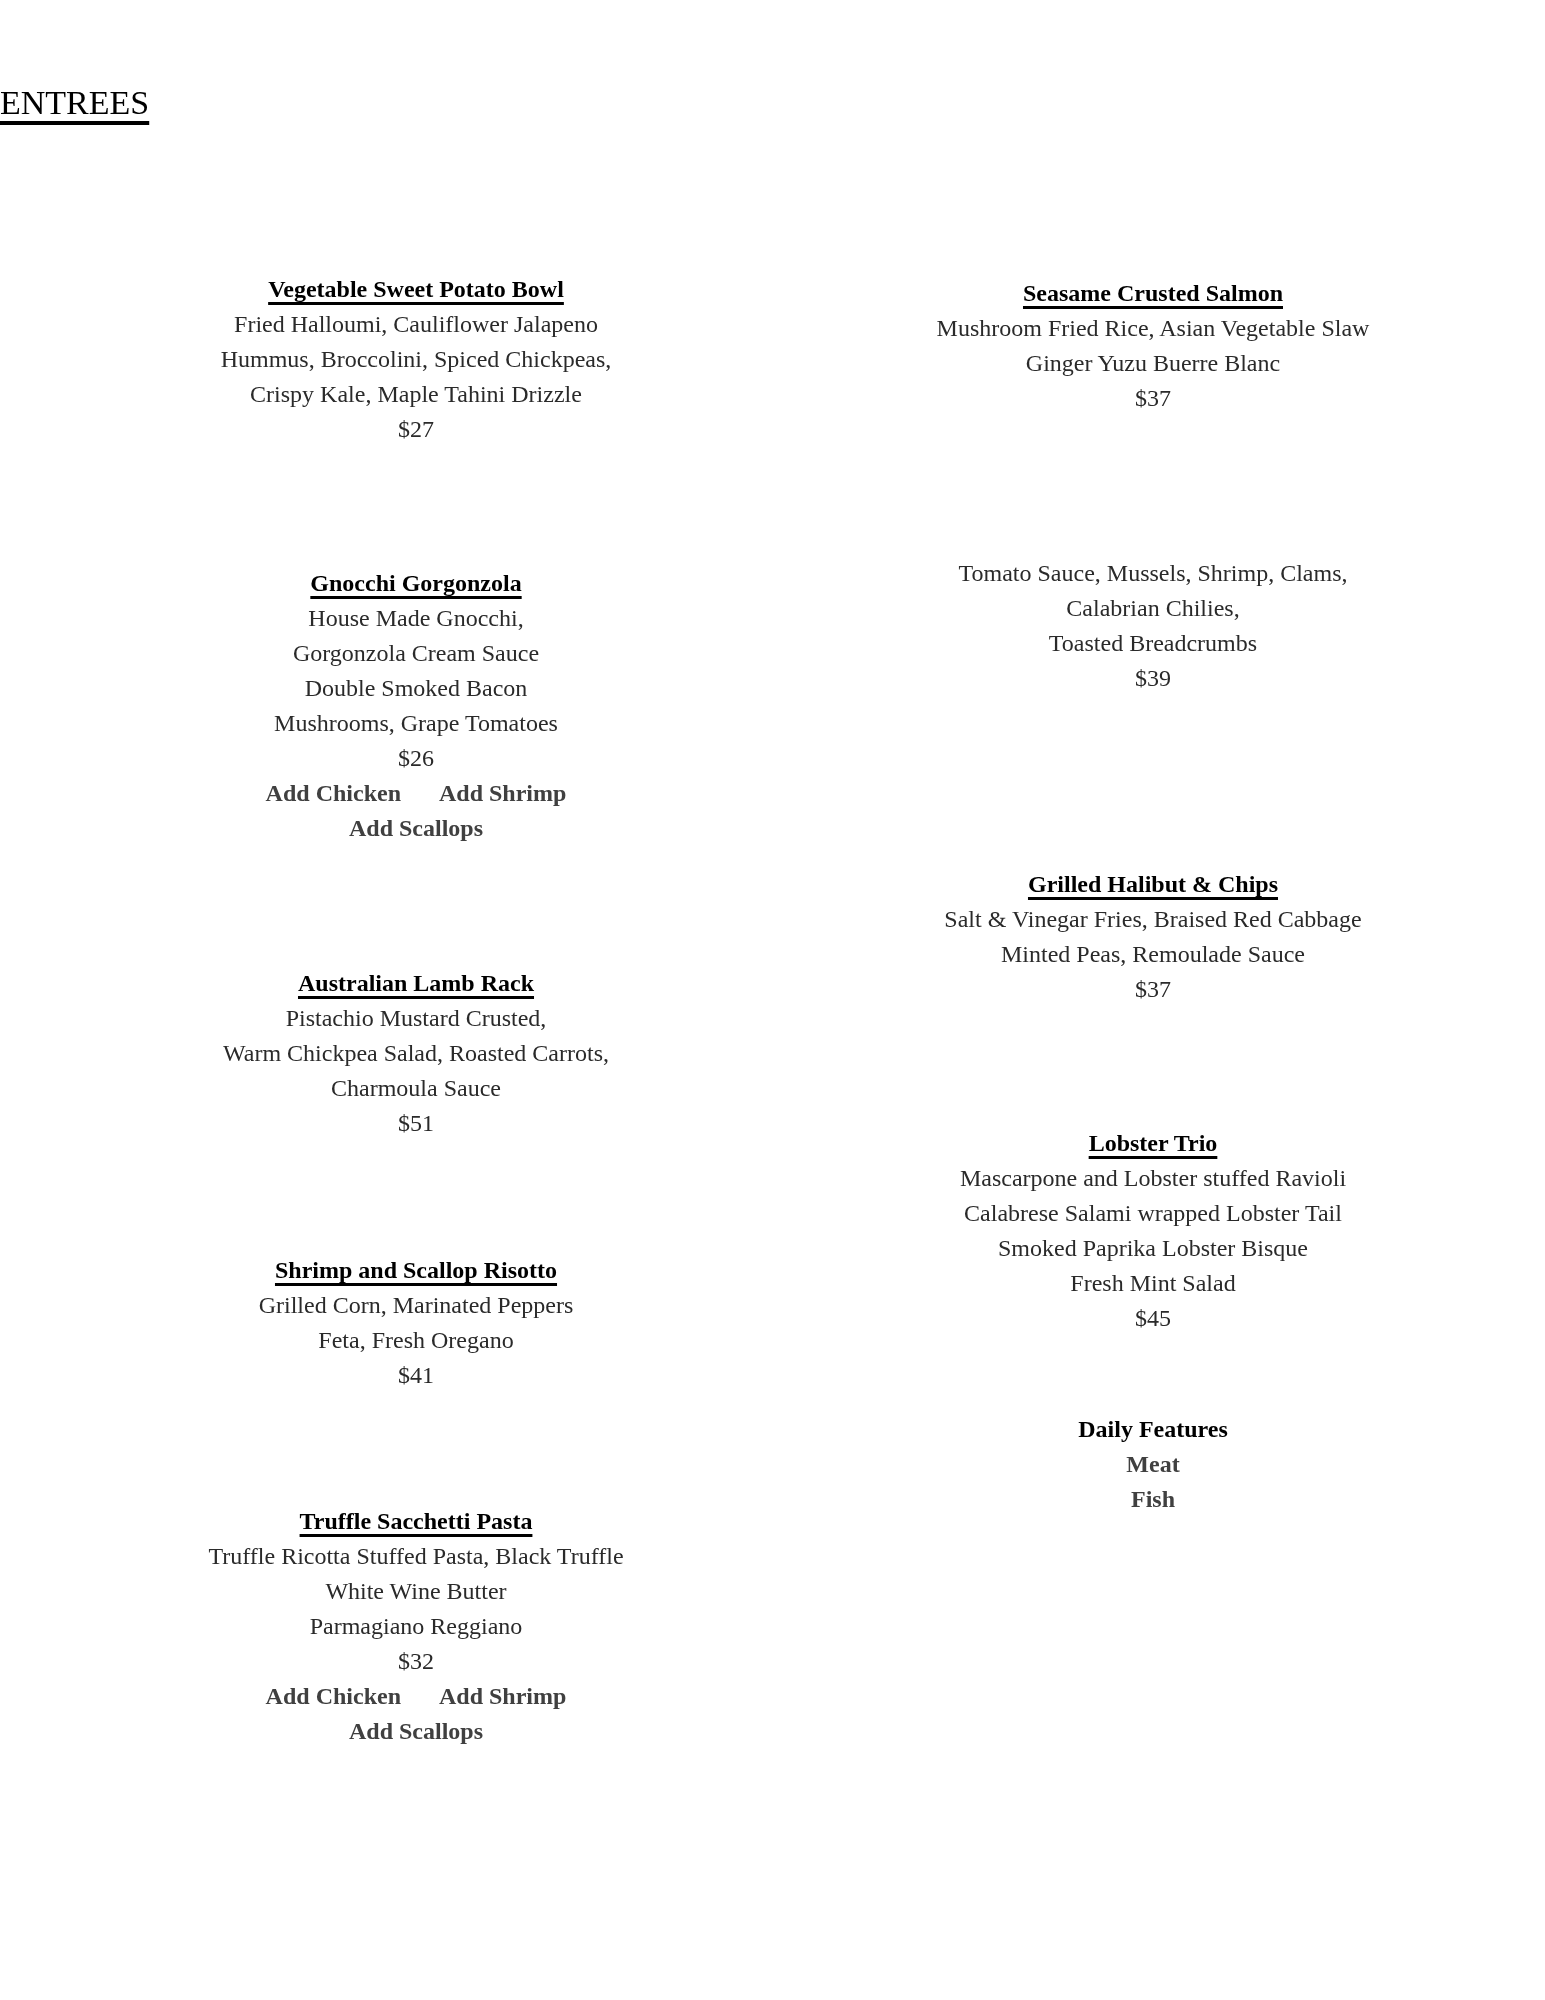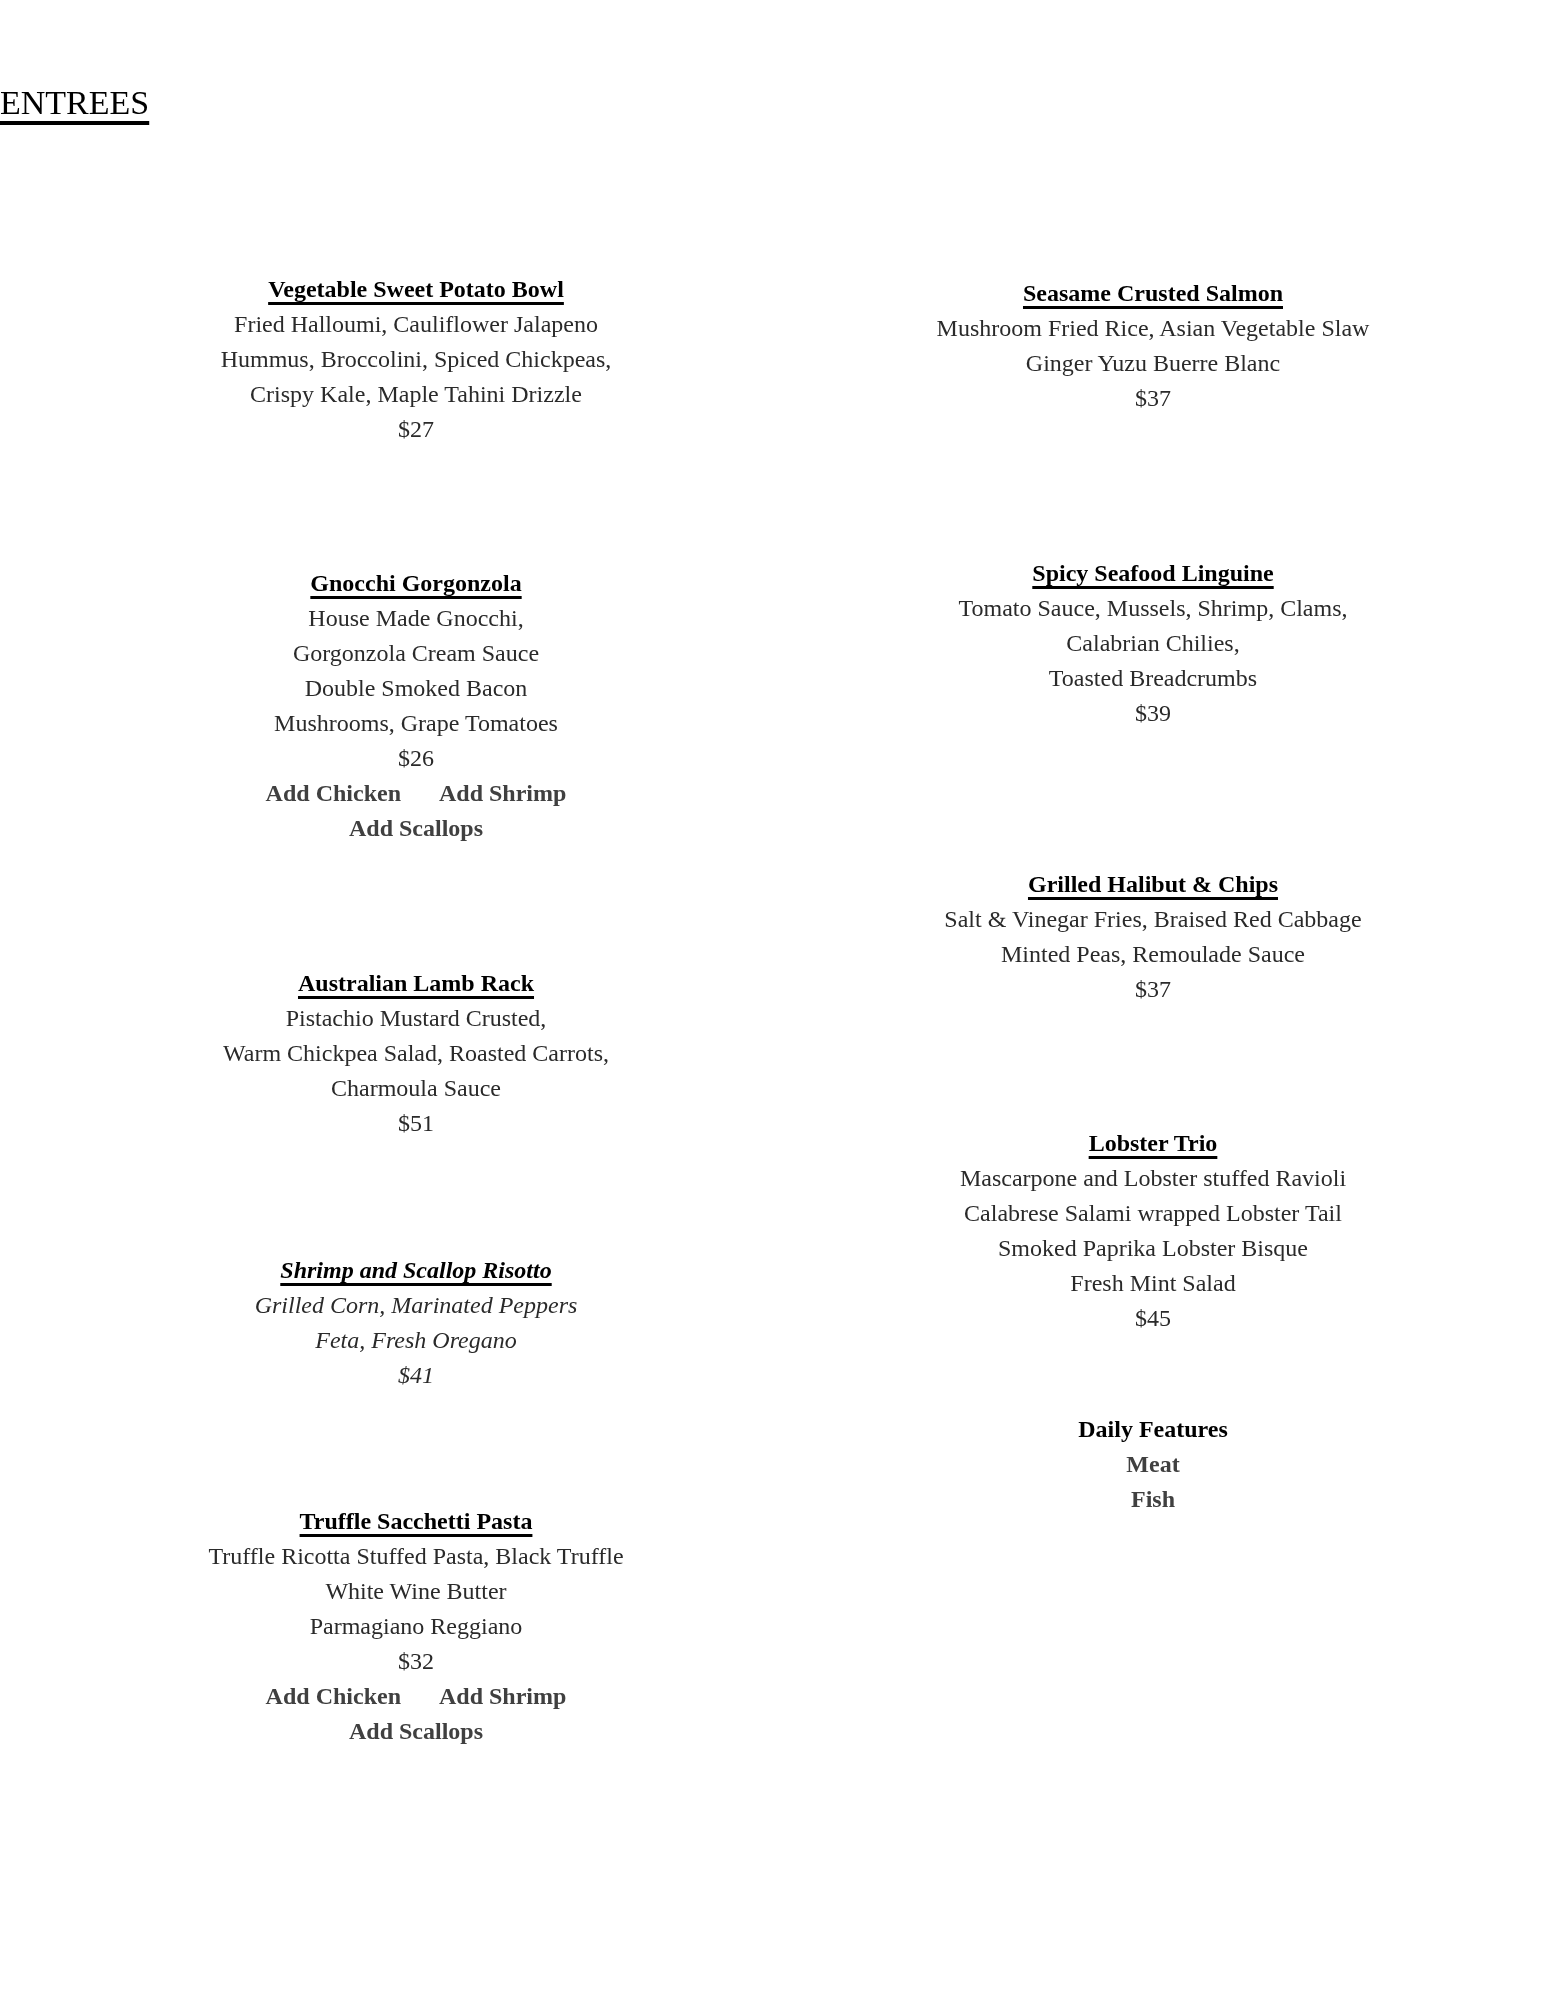--- a/index.html
+++ b/index.html
@@ -76,21 +76,21 @@
   </div>
 
   <div class="menu-item" style="top:966px; left:416px;">
     <div class="item-title">Australian Lamb Rack</div>
     <div class="item-line">Pistachio Mustard Crusted,</div>
     <div class="item-line">Warm Chickpea Salad, Roasted Carrots,</div>
     <div class="item-line">Charmoula Sauce</div>
     <div class="item-price">$51</div>
   </div>
 
-  <div class="menu-item" style="top:1253px; left:416px;font-style:italic;">
+  <div class="menu-item" style="top:1253px; left:416px;">
     <div class="item-title">Shrimp and Scallop Risotto</div>
     <div class="item-line">Grilled Corn, Marinated Peppers</div>
     <div class="item-line">Feta, Fresh Oregano</div>
     <div class="item-price">$41</div>
   </div>
 
   <div class="menu-item" style="top:1504px; left:416px;">
     <div class="item-title">Truffle Sacchetti Pasta</div>
     <div class="item-line">Truffle Ricotta Stuffed Pasta, Black Truffle</div>
     <div class="item-line">White Wine Butter</div>
@@ -103,21 +103,20 @@
   </div>
 
   <div class="menu-item" style="top:276px; left:1153px;">
     <div class="item-title">Seasame Crusted Salmon</div>
     <div class="item-line">Mushroom Fried Rice, Asian Vegetable Slaw</div>
     <div class="item-line">Ginger Yuzu Buerre Blanc</div>
     <div class="item-price">$37</div>
   </div>
 
   <div class="menu-item" style="top:556px; left:1153px;">
-    <div class="item-title">Spicy Seafood Linguine</div>
     <div class="item-line">Tomato Sauce, Mussels, Shrimp, Clams,</div>
     <div class="item-line">Calabrian Chilies,</div>
     <div class="item-line">Toasted Breadcrumbs</div>
     <div class="item-price">$39</div>
   </div>
 
   <div class="menu-item" style="top:867px; left:1153px;">
     <div class="item-title">Grilled Halibut &amp; Chips</div>
     <div class="item-line">Salt &amp; Vinegar Fries, Braised Red Cabbage</div>
     <div class="item-line">Minted Peas, Remoulade Sauce</div>

